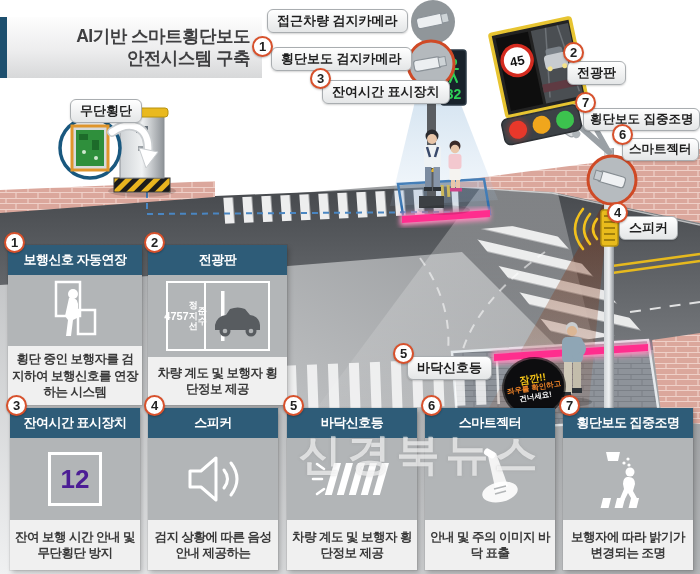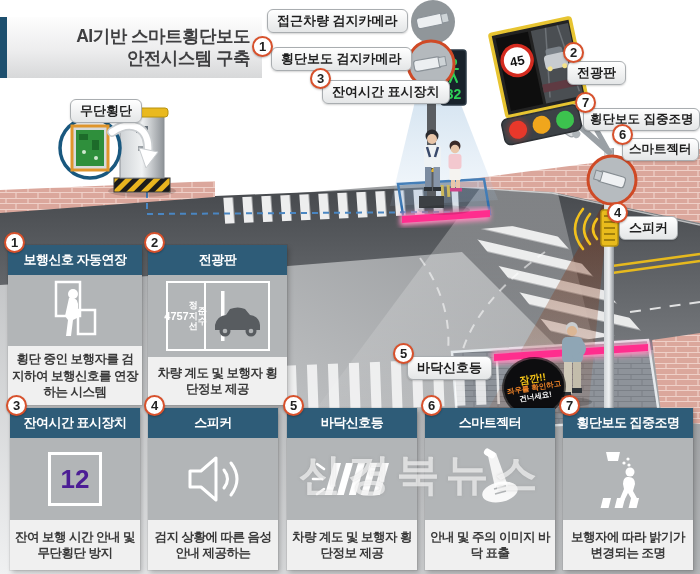--- a/index.html
+++ b/index.html
@@ -39,21 +39,21 @@
   .count-sq{width:48px;height:48px;border:3px solid #fff;display:flex;align-items:center;justify-content:center;
     color:#4c1d95;font-size:26px;font-weight:bold;}
   
   .sticker{left:504px;top:359px;width:60px;height:56px;background:#0d0d0f;border-radius:50%;
     transform:rotate(-9deg);z-index:22;display:flex;flex-direction:column;align-items:center;justify-content:center;
     box-shadow:0 0 0 2px rgba(0,0,0,.6);text-align:center;line-height:1.15;}
   .sticker .l1{color:#f5c518;font-size:10px;font-weight:bold;}
   .sticker .l2{color:#f08428;font-size:7.5px;font-weight:bold;}
   .sticker .l3{color:#fff;font-size:7.5px;font-weight:bold;}
   
-  .watermark{left:296px;top:446px;width:250px;z-index:40;text-align:center;
+  .watermark{left:296px;top:426px;width:250px;z-index:40;text-align:center;
     font-size:43px;font-weight:bold;letter-spacing:6px;color:rgba(255,255,255,.62);
     text-shadow:0 0 3px rgba(140,140,140,.35);pointer-events:none;}
 </style>
 </head>
 <body>
 
 <div class="stage">
 
   <svg class="abs" style="left:0;top:0;z-index:1" width="700" height="574" viewBox="0 0 700 574">
     <defs>

